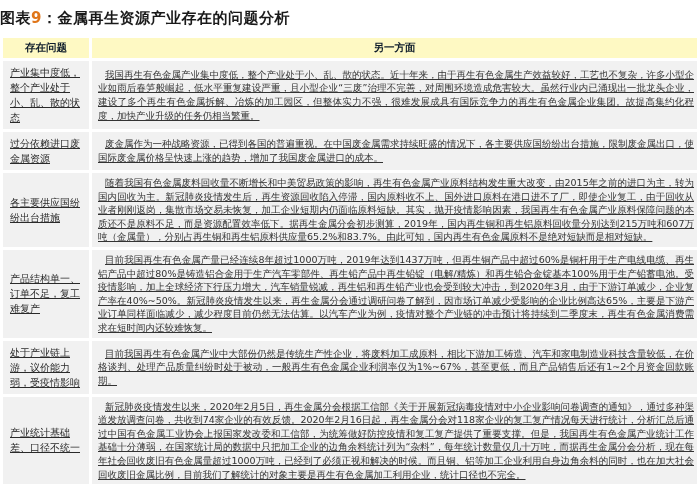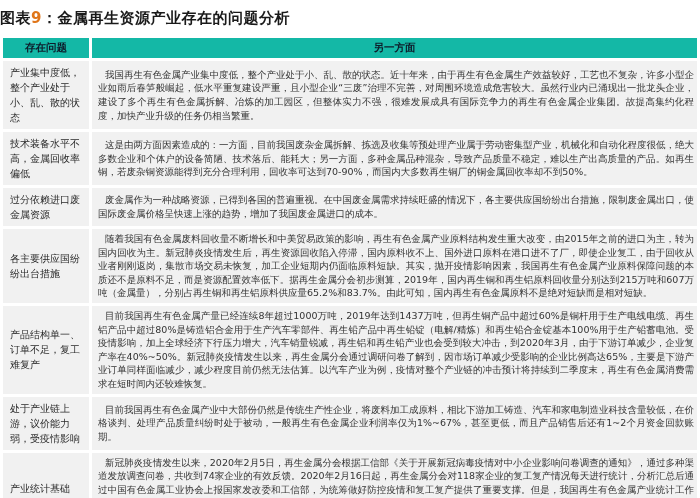--- a/index.html
+++ b/index.html
@@ -23,30 +23,31 @@
 
   table.problems {
     width: 700px;
     border-collapse: separate;
     border-spacing: 3px 3px;
     table-layout: fixed;
   }
   col.c-problem { width: 86px; }
 
   th {
-    background: #14b8a6;
+    background: #fef9c3;
     color: #0d1b2a;
     font-size: 10.5px;
     font-weight: bold;
     padding: 3px 14px;
     text-align: center;
   }
   td {
     background: #f1f1f1;
     vertical-align: middle;
+    text-decoration: underline;
   }
   td.problem {
     font-size: 10px;
     line-height: 15px;
     color: #2a2a2a;
     padding: 4px 2px 4px 7px;
   }
   td.analysis {
     font-size: 9.5px;
     line-height: 13.6px;
@@ -75,24 +76,20 @@
         <th>存在问题</th>
         <th>另一方面</th>
       </tr>
     </thead>
     <tbody>
       <tr>
         <td class="problem">产业集中度低，整个产业处于小、乱、散的状态</td>
         <td class="analysis">我国再生有色金属产业集中度低，整个产业处于小、乱、散的状态。近十年来，由于再生有色金属生产效益较好，工艺也不复杂，许多小型企业如雨后春笋般崛起，低水平重复建设严重，且小型企业“三废”治理不完善，对周围环境造成危害较大。虽然行业内已涌现出一批龙头企业，建设了多个再生有色金属拆解、冶炼的加工园区，但整体实力不强，很难发展成具有国际竞争力的再生有色金属企业集团。故提高集约化程度，加快产业升级的任务仍相当繁重。</td>
       </tr>
       <tr>
-        <td class="problem">技术装备水平不高，金属回收率偏低</td>
-        <td class="analysis">这是由两方面因素造成的：一方面，目前我国废杂金属拆解、拣选及收集等预处理产业属于劳动密集型产业，机械化和自动化程度很低，绝大多数企业和个体户的设备简陋、技术落后、能耗大；另一方面，多种金属品种混杂，导致产品质量不稳定，难以生产出高质量的产品。如再生铜，若废杂铜资源能得到充分合理利用，回收率可达到70-90%，而国内大多数再生铜厂的铜金属回收率却不到50%。</td>
-      </tr>
-      <tr>
         <td class="problem">过分依赖进口废金属资源</td>
         <td class="analysis">废金属作为一种战略资源，已得到各国的普遍重视。在中国废金属需求持续旺盛的情况下，各主要供应国纷纷出台措施，限制废金属出口，使国际废金属价格呈快速上涨的趋势，增加了我国废金属进口的成本。</td>
       </tr>
       <tr>
         <td class="problem">各主要供应国纷纷出台措施</td>
         <td class="analysis">随着我国有色金属废料回收量不断增长和中美贸易政策的影响，再生有色金属产业原料结构发生重大改变，由2015年之前的进口为主，转为国内回收为主。新冠肺炎疫情发生后，再生资源回收陷入停滞，国内原料收不上、国外进口原料在港口进不了厂，即使企业复工，由于回收从业者刚刚返岗，集散市场交易未恢复，加工企业短期内仍面临原料短缺。其实，抛开疫情影响因素，我国再生有色金属产业原料保障问题的本质还不是原料不足，而是资源配置效率低下。据再生金属分会初步测算，2019年，国内再生铜和再生铝原料回收量分别达到215万吨和607万吨（金属量），分别占再生铜和再生铝原料供应量65.2%和83.7%。由此可知，国内再生有色金属原料不是绝对短缺而是相对短缺。</td>
       </tr>
       <tr>
         <td class="problem">产品结构单一、订单不足，复工难复产</td>
         <td class="analysis">目前我国再生有色金属产量已经连续8年超过1000万吨，2019年达到1437万吨，但再生铜产品中超过60%是铜杆用于生产电线电缆、再生铝产品中超过80%是铸造铝合金用于生产汽车零部件、再生铅产品中再生铅锭（电解/精炼）和再生铅合金锭基本100%用于生产铅蓄电池。受疫情影响，加上全球经济下行压力增大，汽车销量锐减，再生铝和再生铅产业也会受到较大冲击，到2020年3月，由于下游订单减少，企业复产率在40%~50%。新冠肺炎疫情发生以来，再生金属分会通过调研问卷了解到，因市场订单减少受影响的企业比例高达65%，主要是下游产业订单同样面临减少，减少程度目前仍然无法估算。以汽车产业为例，疫情对整个产业链的冲击预计将持续到二季度末，再生有色金属消费需求在短时间内还较难恢复。</td>

